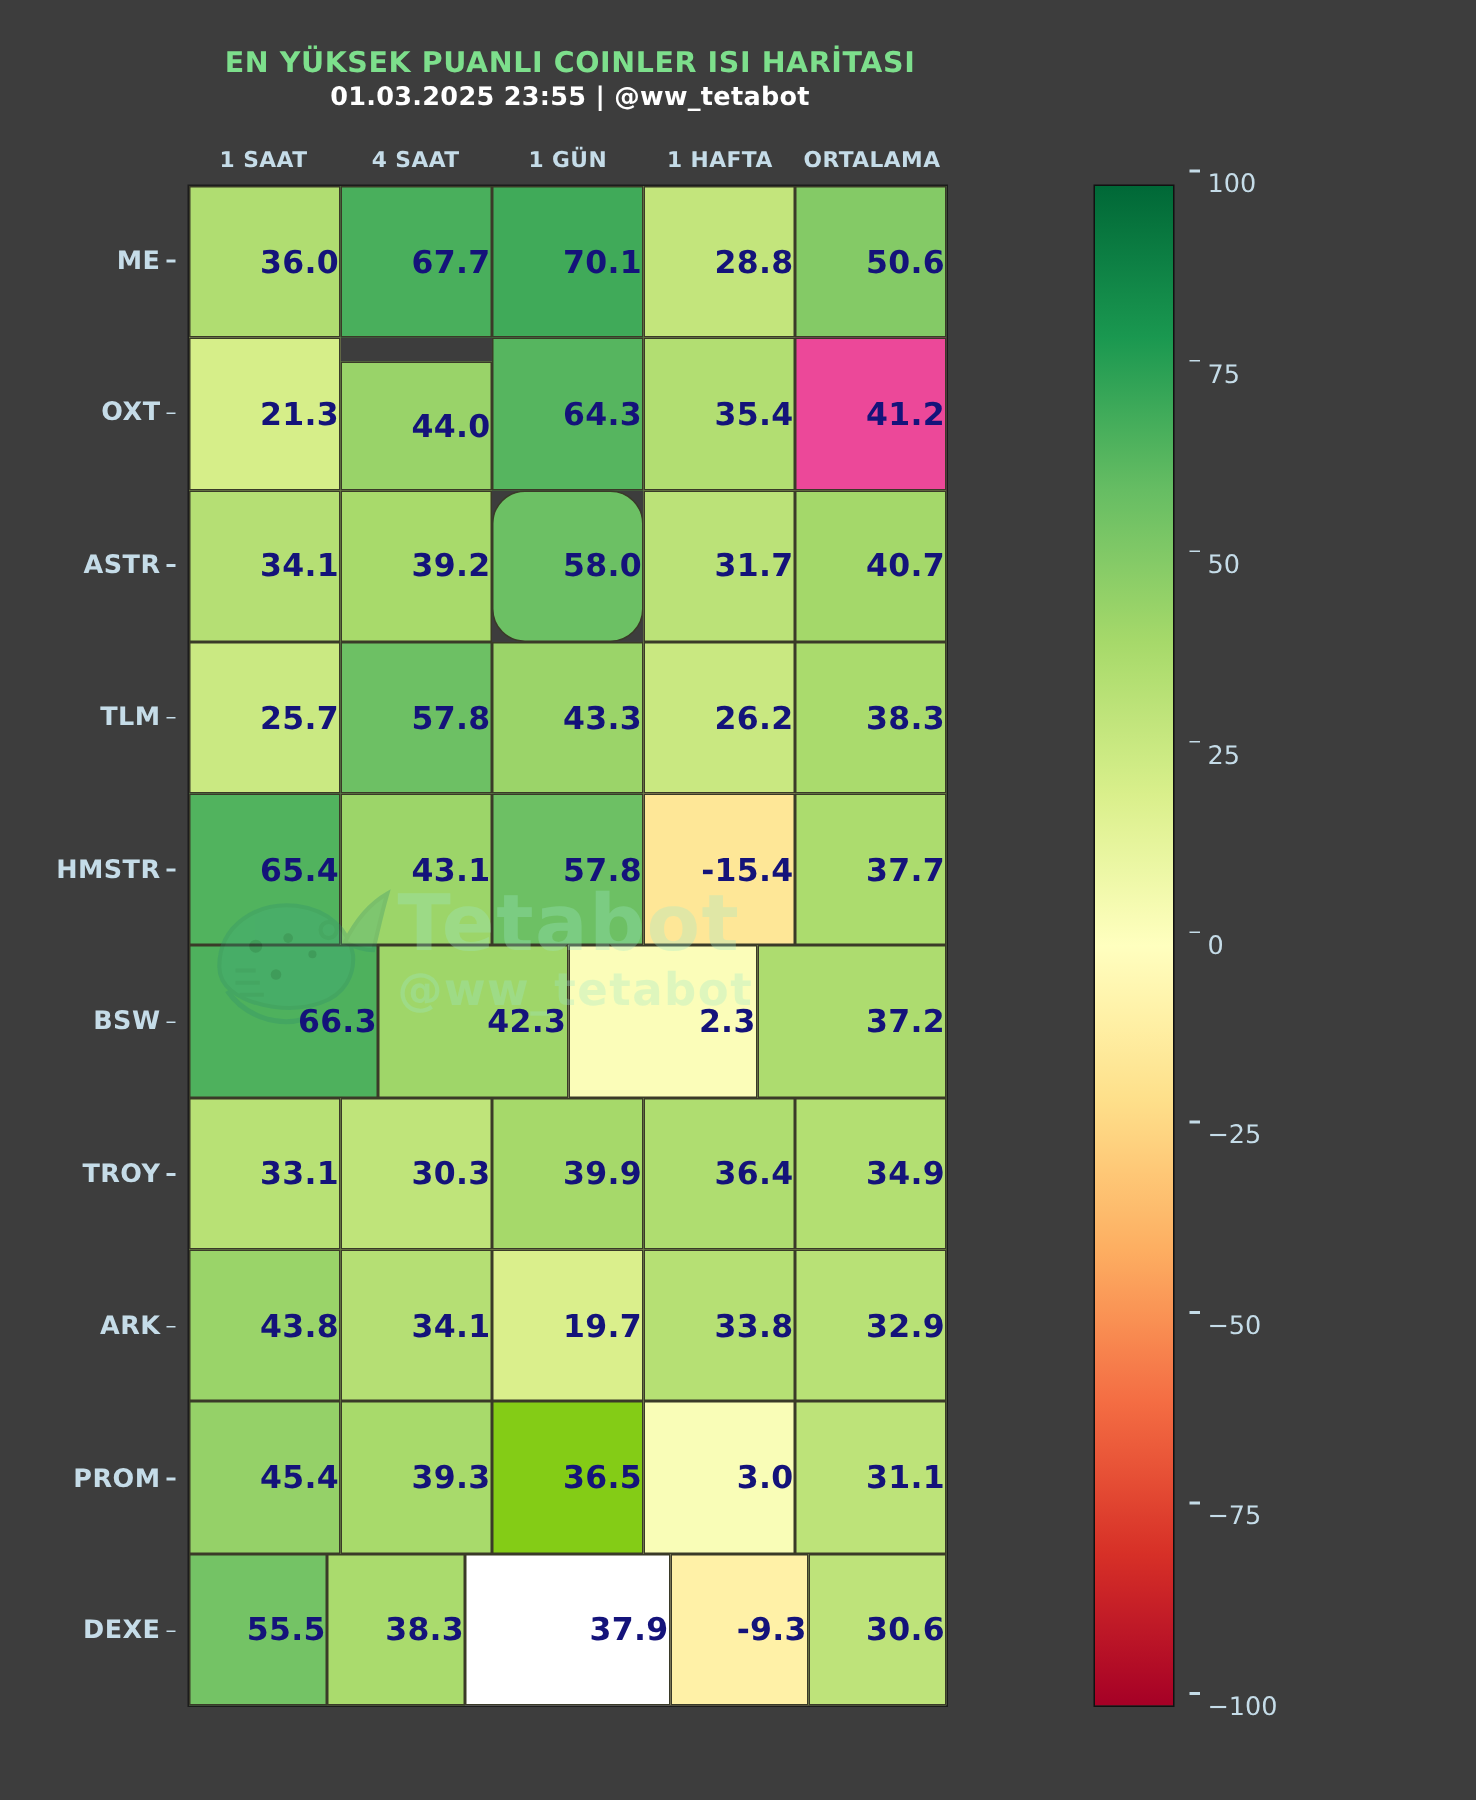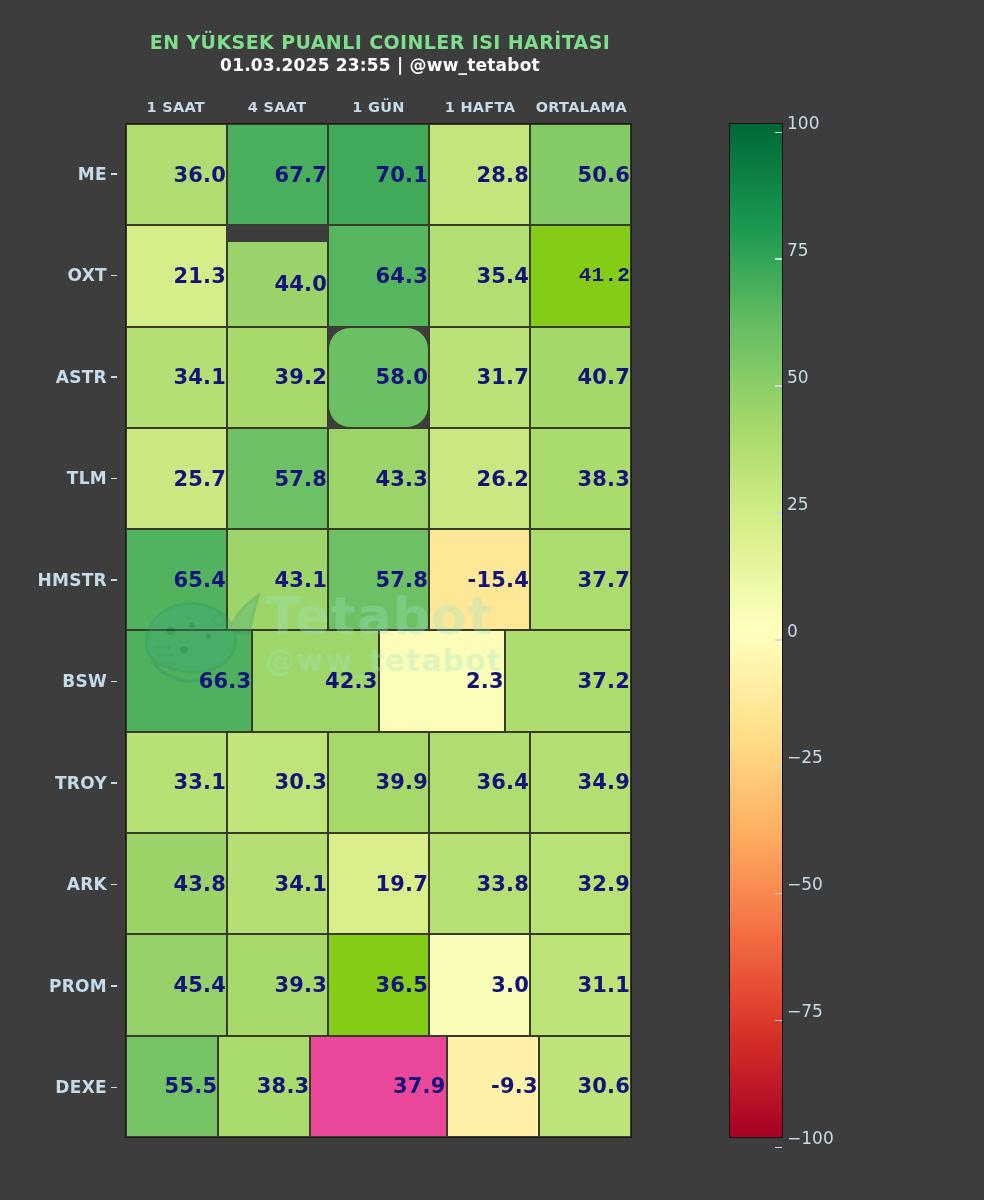--- a/index.html
+++ b/index.html
@@ -183,23 +183,23 @@
     position: absolute;
     left: 0;
     top: 0;
     width: 54px;
     height: 1015px;
     border: 1.5px solid #111111;
     box-sizing: border-box;
   }
   .cb-tick {
     position: absolute;
-    left: 46px;
-    display: flex;
-    align-items: flex-end;
+    left: 64px;
+    display: flex;
+    align-items: flex-start;
     transform: translateY(-50%);
   }
   .cb-tick-mark {
     width: 7px;
     height: 1.5px;
     background: #c5dce8;
   }
   .cb-tick-label {
     color: #c5dce8;
     font-size: 17px;
@@ -290,21 +290,21 @@
       </div>
       <div class="hm-cell" style="background: rgb(153, 211, 105); margin-top: 16px;">
         <span class="val">44.0</span>
       </div>
       <div class="hm-cell" style="background: rgb(86, 181, 95);">
         <span class="val">64.3</span>
       </div>
       <div class="hm-cell" style="background: rgb(178, 222, 114);">
         <span class="val">35.4</span>
       </div>
-      <div class="hm-cell" style="background: #84cc16; font-family: Liberation Mono, monospace;">
+      <div class="hm-cell" style="background: #ec4899;">
         <span class="val">41.2</span>
       </div>
     </div>
     <div class="hm-row">
       <div class="hm-cell" style="background: rgb(181, 223, 116);">
         <span class="val">34.1</span>
       </div>
       <div class="hm-cell" style="background: rgb(168, 218, 107);">
         <span class="val">39.2</span>
       </div>
@@ -417,21 +417,21 @@
         <span class="val">31.1</span>
       </div>
     </div>
     <div class="hm-row">
       <div class="hm-cell" style="background: rgb(116, 195, 101);">
         <span class="val">55.5</span>
       </div>
       <div class="hm-cell" style="background: rgb(170, 219, 109);">
         <span class="val">38.3</span>
       </div>
-      <div class="hm-cell" style="background: #ec4899; padding-left: 44px;">
+      <div class="hm-cell" style="background: #ffffff; padding-left: 44px;">
         <span class="val">37.9</span>
       </div>
       <div class="hm-cell" style="background: rgb(255, 241, 167);">
         <span class="val">-9.3</span>
       </div>
       <div class="hm-cell" style="background: rgb(190, 227, 122);">
         <span class="val">30.6</span>
       </div>
     </div>
   </div>

